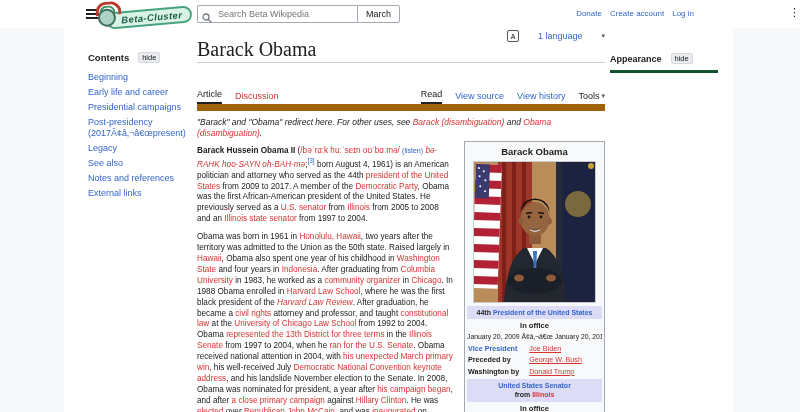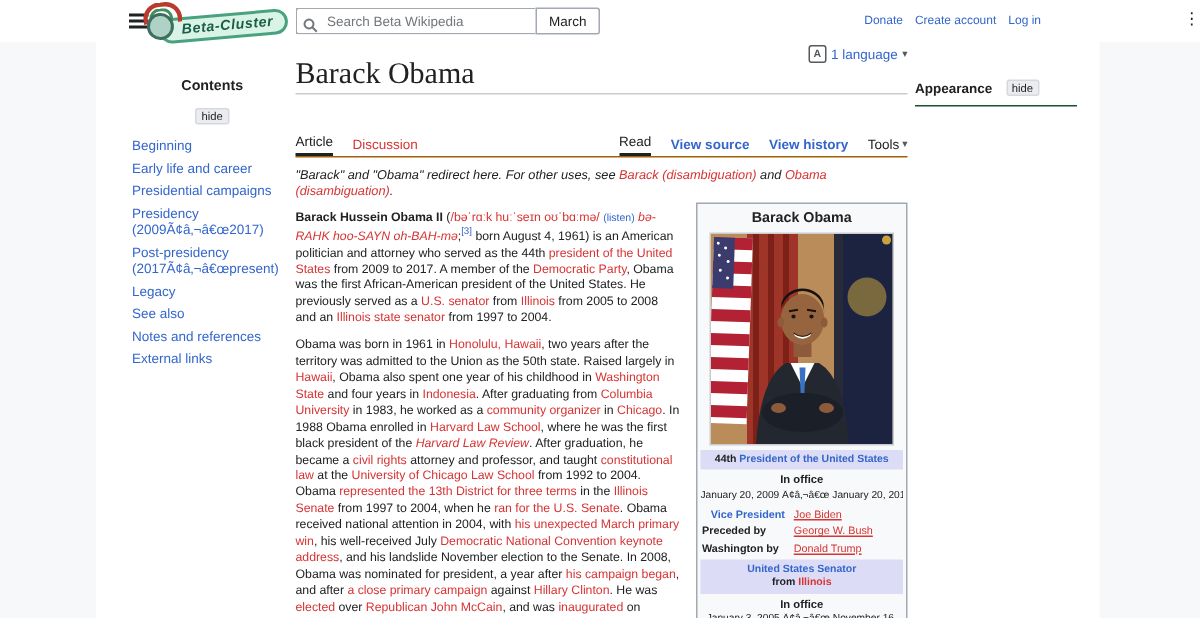--- a/index.html
+++ b/index.html
@@ -30,49 +30,49 @@
                    font-family:inherit;color:#202122;}
   .searchbar input::placeholder{color:#72777d;}
   .searchbar button{height:18px;border:1px solid #a2a9b1;background:#fff;font-size:9px;color:#202122;
                     padding:0 8px;border-radius:0 2px 2px 0;font-family:inherit;cursor:pointer;}
   .hdr-links{position:absolute;right:106px;top:9px;display:flex;gap:8px;font-size:8px;}
   .hdr-links a{color:#3366cc;text-decoration:none;cursor:pointer;}
   .more-ico{position:absolute;left:789px;top:6px;font-size:11px;color:#202122;cursor:pointer;}
 
   
   .toc{position:absolute;left:88px;top:52px;width:107px;font-size:9px;z-index:2;}
-  .toc-head{display:flex;align-items:center;gap:9px;margin-bottom:9px;flex-direction:column;}
+  .toc-head{display:flex;align-items:center;gap:9px;margin-bottom:9px;}
   .toc-title{font-weight:bold;font-size:9.5px;}
   .chip{font-size:7.5px;color:#202122;background:#eaecf0;border:1px solid #d5d9de;
         padding:0 3px;border-radius:2px;cursor:pointer;}
   .toc ul{list-style:none;margin:0;padding:0;}
   .toc li{color:#3366cc;margin-bottom:4.5px;line-height:1.18;cursor:pointer;}
 
   
   .appearance{position:absolute;left:610px;top:53px;width:108px;z-index:2;}
-  .app-head{display:flex;align-items:center;gap:9px;padding-bottom:6px;border-bottom:1px solid #14532d;}
+  .app-head{display:flex;align-items:center;gap:9px;padding-bottom:6px;border-bottom:3px solid #14532d;}
   .app-title{font-weight:bold;font-size:9px;}
 
   
   main{position:absolute;left:197px;top:30px;width:408px;z-index:2;}
   .title-row{display:flex;justify-content:space-between;align-items:flex-end;
              border-bottom:1px solid #c8ccd1;padding-bottom:2px;}
   h1{font-family:"Liberation Serif","DejaVu Serif",serif;font-size:20px;font-weight:normal;
      margin:0;line-height:1.05;}
-  .lang-btn{color:#3366cc;font-size:9px;display:flex;align-items:center;gap:3px;margin-bottom:18px;cursor:pointer;}
+  .lang-btn{color:#3366cc;font-size:9px;display:flex;align-items:center;gap:19px;margin-bottom:18px;cursor:pointer;}
   .lang-ico{display:inline-flex;width:10px;height:10px;border:1px solid #54595d;border-radius:2px;
             color:#54595d;font-size:7px;align-items:center;justify-content:center;font-weight:bold;}
   .lang-ico::before{content:"A";}
   .caret{font-size:7px;color:#54595d;}
-  .tabbar{display:flex;align-items:flex-end;gap:13px;border-bottom:1px solid #a16207;
+  .tabbar{display:flex;align-items:flex-end;gap:13px;border-bottom:7px solid #a16207;
           padding-top:4px;font-size:9px;}
   .tab{padding-bottom:3px;cursor:pointer;}
   .tab.active{border-bottom:2px solid #202122;}
   .tab.red{color:#d73333;margin-top:24px;}
-  .tab.blue{color:#3366cc;font-weight:bold;}
+  .tab.blue{color:#3366cc;}
   .tab.tools{color:#202122;display:flex;gap:2px;align-items:center;}
   .spacer{flex:1;}
   .tagline-row{display:flex;justify-content:space-between;align-items:center;margin-top:4px;}
   .tagline{font-size:8px;color:#54595d;}
   .page-icons{display:flex;gap:4px;align-items:center;}
   .star{color:#edab00;font-size:10px;line-height:1;}
   .hatnote{font-style:italic;font-size:8.5px;margin-top:6px;line-height:1.3;}
   main p{font-size:8.2px;line-height:1.33;margin:7px 0 0 0;}
 
   
@@ -89,21 +89,21 @@
            margin:2px 0 6px 10px;padding:2px;font-size:7.5px;line-height:1.25;}
   .ib-title{text-align:center;font-weight:bold;font-size:9.5px;padding:2px 0 3px;}
   .ib-img{width:123px;height:142px;margin:0 auto;border:1px solid #c8ccd1;box-sizing:border-box;cursor:pointer;}
   .ib-img svg{display:block;}
   .ib-bar{background:#dcdcf6;text-align:center;padding:2px 1px;margin-top:3px;font-size:7px;line-height:1.35;}
   .ib-center{text-align:center;margin-top:2px;}
   .bold{font-weight:bold;}
   .ib-term{font-size:6.8px;white-space:nowrap;overflow:hidden;}
   .ib-row{display:flex;margin-top:2.5px;padding:0 1px;font-size:7.2px;}
   .ib-label{font-weight:bold;width:46%;}
-  .ib-label.blue{color:#3366cc;cursor:pointer;text-align:center;}
+  .ib-label.blue{color:#3366cc;cursor:pointer;}
   .ib-val{width:54%;color:#d73333;cursor:pointer;text-decoration:underline;}
 </style>
 </head>
 <body>
 
 <div class="page">
   <div class="gray-strip gray-left"></div>
   <div class="gray-strip gray-right"></div>
 
   <div class="hdr">
@@ -140,21 +140,20 @@
   <aside class="toc">
     <div class="toc-head">
       <span class="toc-title">Contents</span>
       <span class="chip">hide</span>
     </div>
     <ul>
 
     <li>Beginning</li>
         <li>Early life and career</li>
         <li>Presidential campaigns</li>
-        <li>Presidency (2009Ã¢â‚¬â€œ2017)</li>
         <li>Post-presidency (2017Ã¢â‚¬â€œpresent)</li>
         <li>Legacy</li>
         <li>See also</li>
         <li>Notes and references</li>
         <li>External links</li>
       </ul>
   </aside>
 
   <aside class="appearance">
     <div class="app-head">

